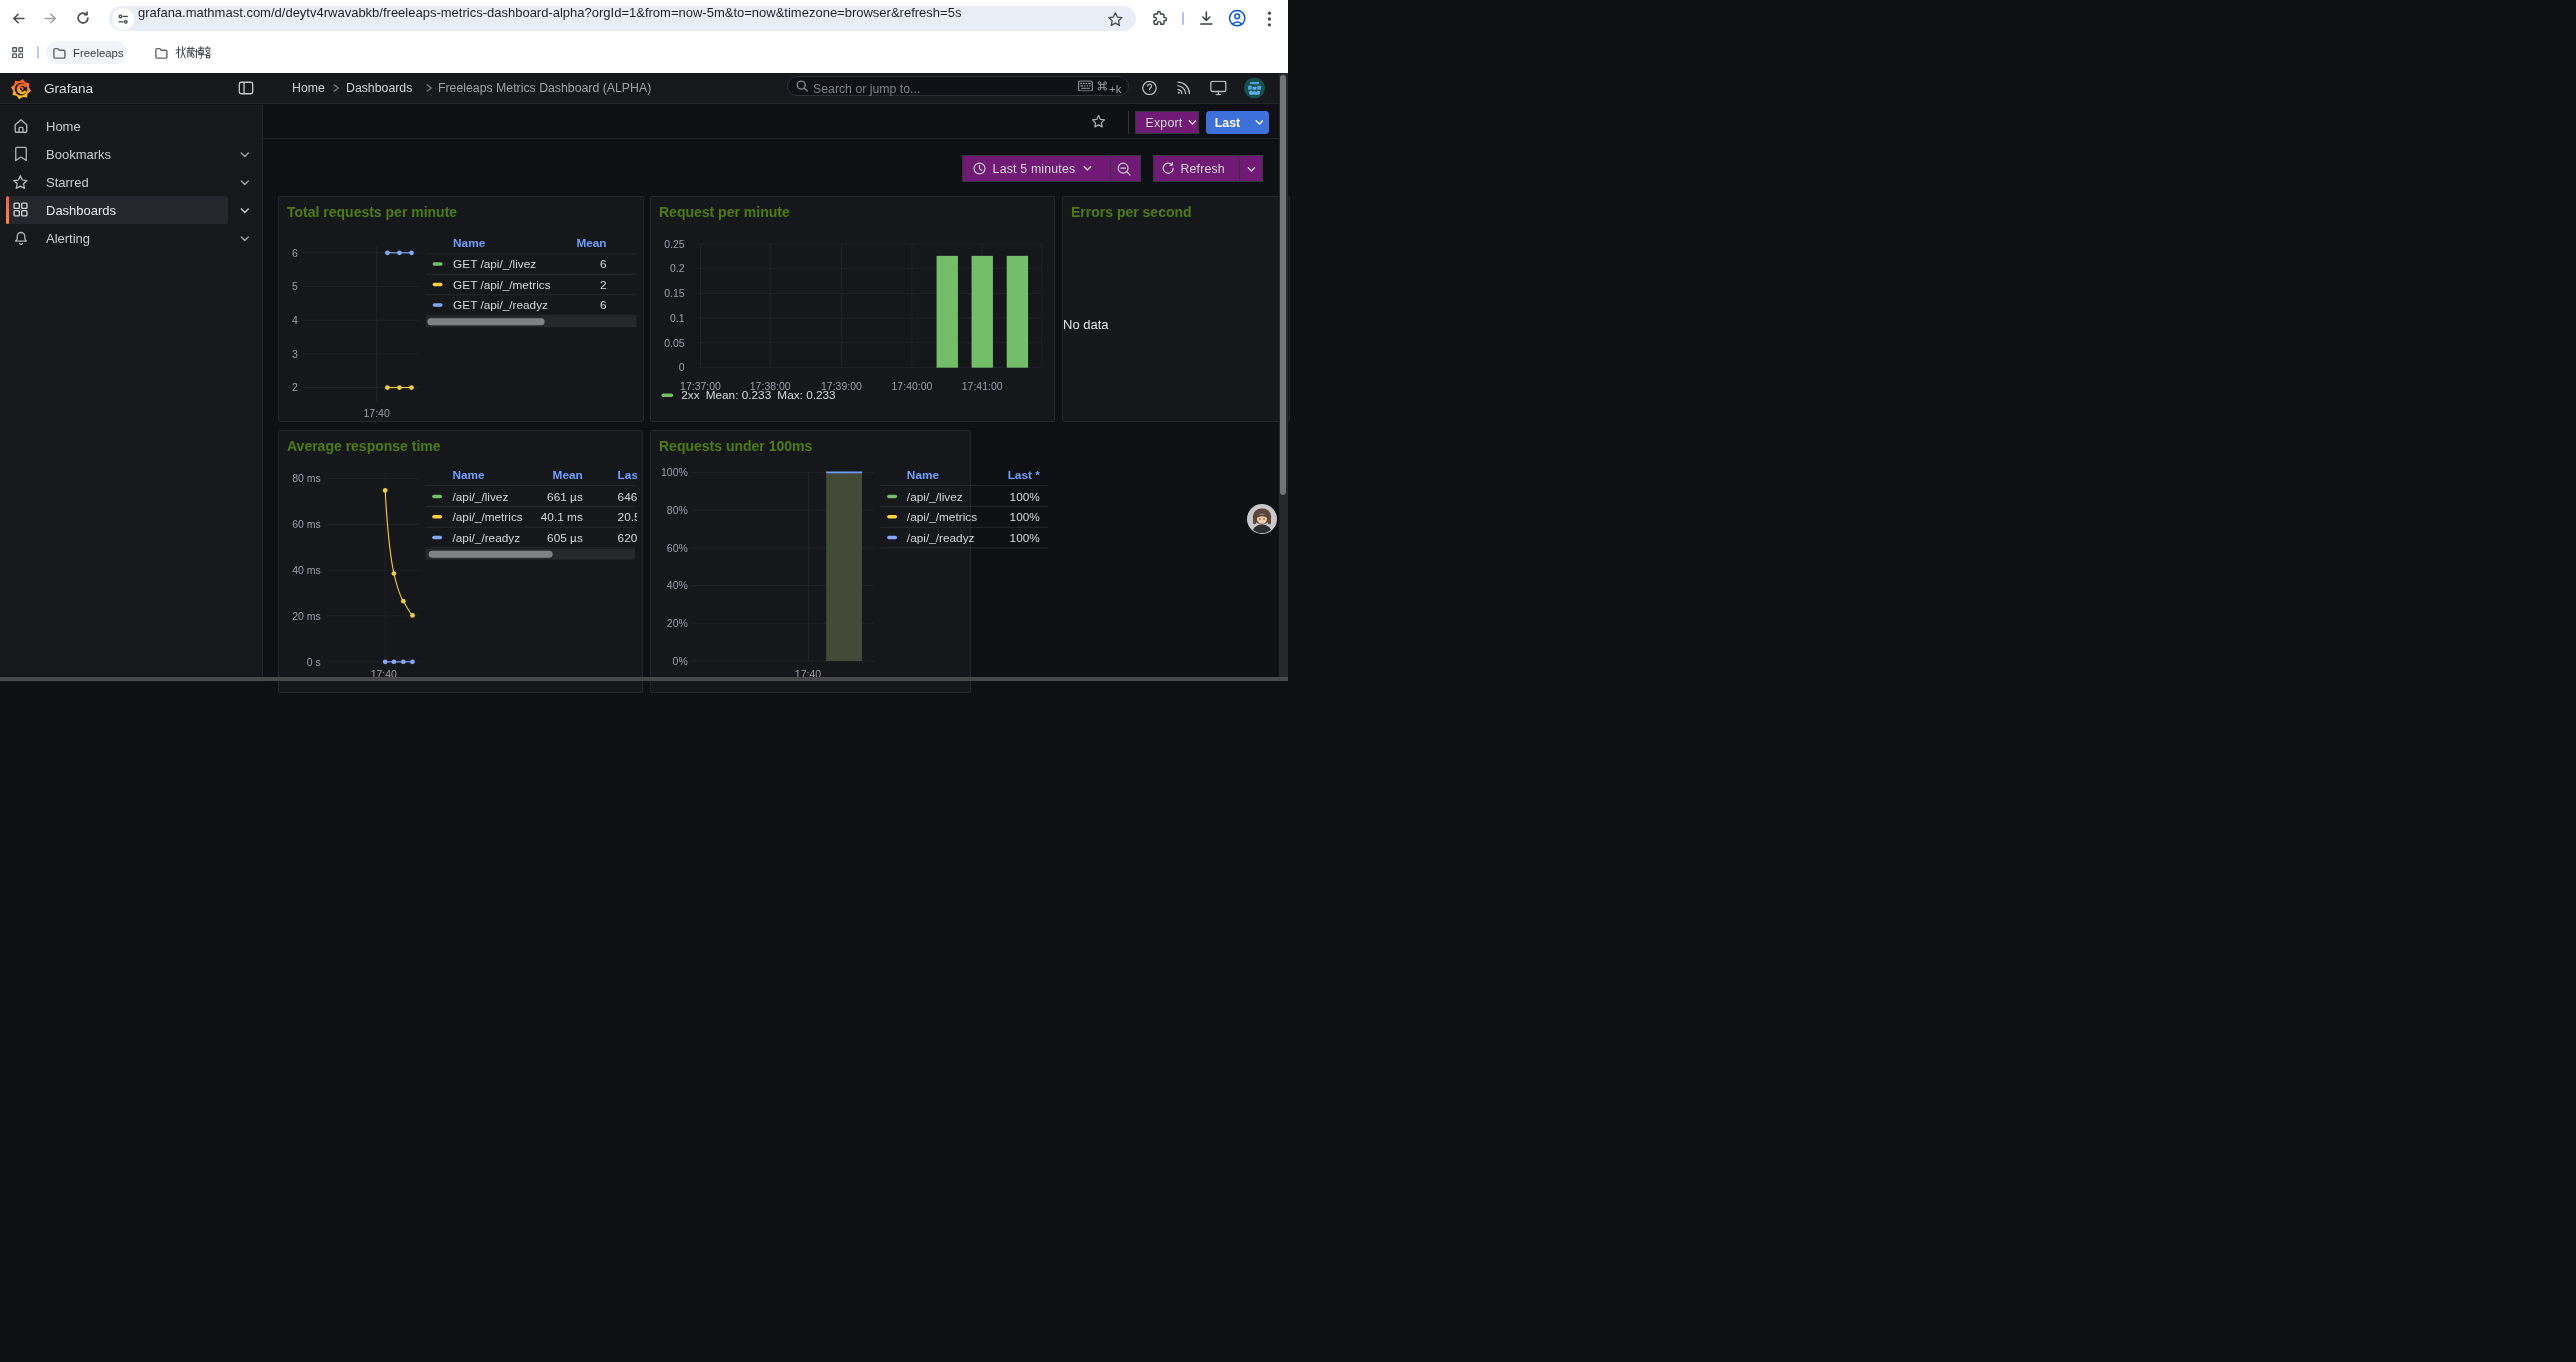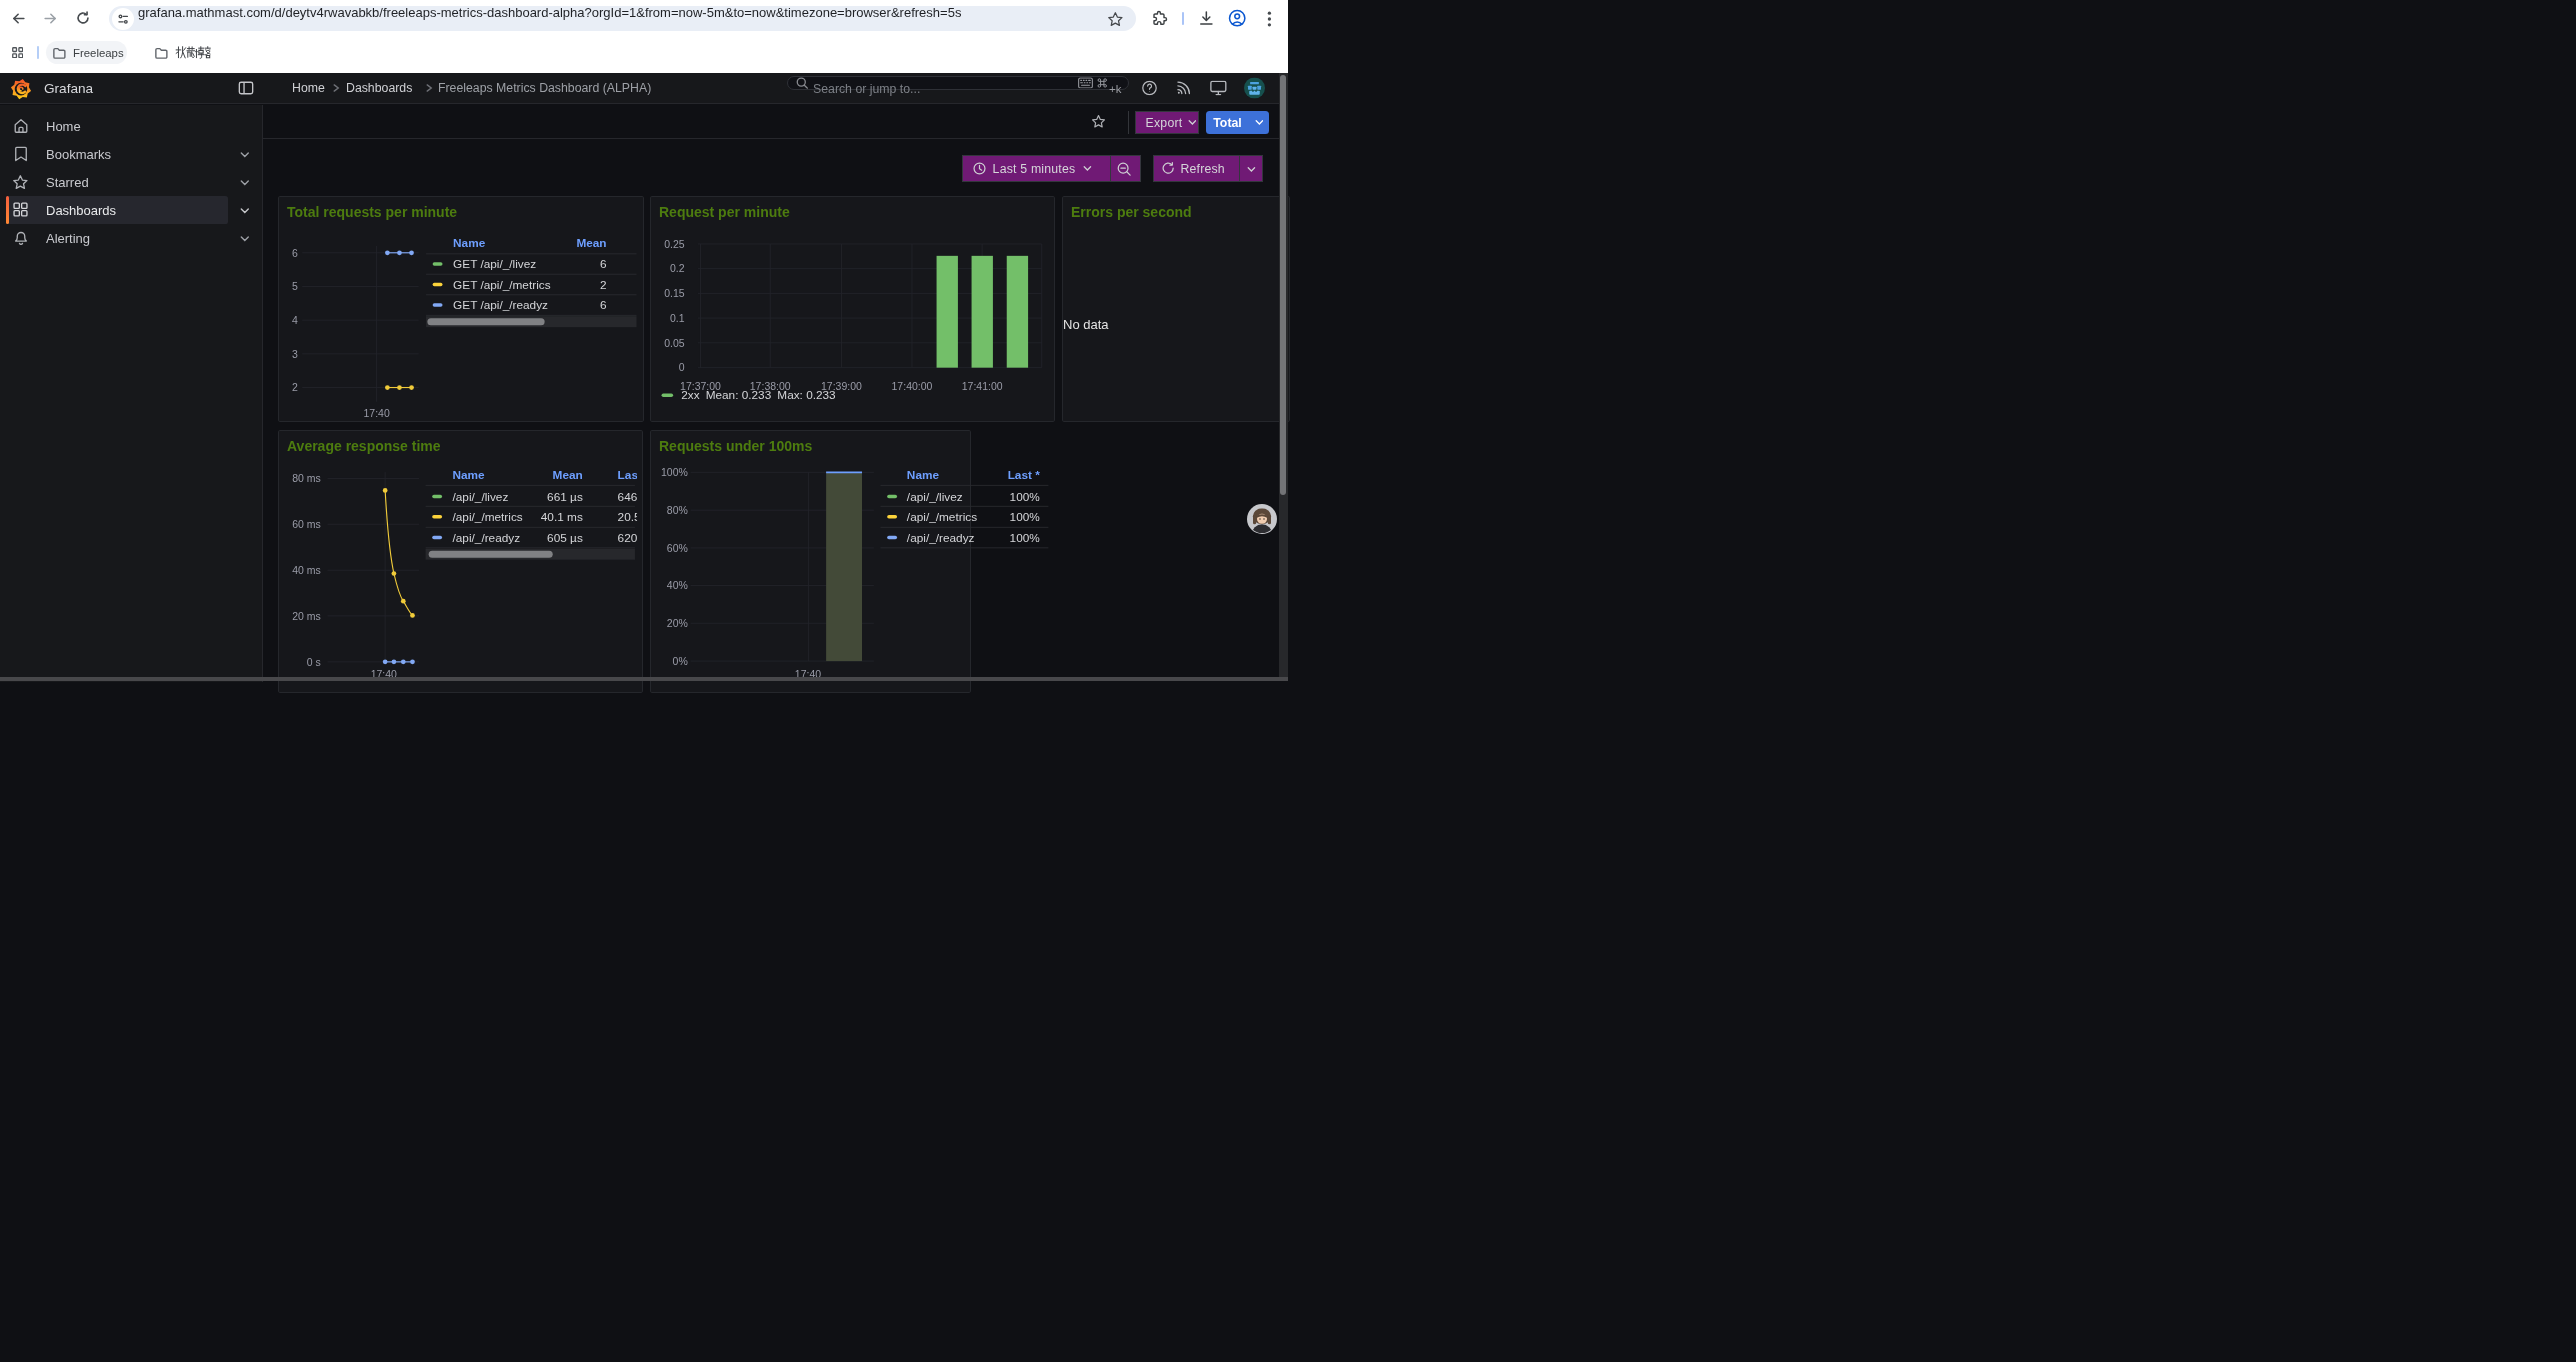--- a/index.html
+++ b/index.html
@@ -145,21 +145,21 @@
     <div class="crumb" style="left:292px">Home</div>
     <svg class="hicon" style="left:332px" width="8" height="8" viewBox="0 0 9 9" fill="none" stroke="#6f7177" stroke-width="1.6" stroke-linecap="round">
         <path d="M2.5 1 L7 4.5 L2.5 8"></path>
       </svg>
     <div class="crumb" style="left:346px">Dashboards</div>
     <svg class="hicon" style="left:425px" width="8" height="8" viewBox="0 0 9 9" fill="none" stroke="#6f7177" stroke-width="1.6" stroke-linecap="round">
         <path d="M2.5 1 L7 4.5 L2.5 8"></path>
       </svg>
     <div class="crumb" style="left:438px;color:#9da0a6">Freeleaps Metrics Dashboard (ALPHA)</div>
 
-    <div class="abs" style="left:787px;top:2.6px;width:342px;height:14px;border:0.9px solid #2e3036;border-radius:11px;background:#101116">
+    <div class="abs" style="left:787px;top:2.6px;width:342px;height:20px;border:0.9px solid #2e3036;border-radius:11px;background:#101116">
       <svg class="hicon" style="left:8px" width="12.3" height="12.3" viewBox="0 0 14 14" fill="none" stroke="#86888e" stroke-width="1.5" stroke-linecap="round">
         <circle cx="6" cy="6" r="4.6"></circle>
           <path d="M9.5 9.5 L13 13"></path>
       </svg>
       <div class="abs" style="left:25px;top:0;height:24px;line-height:24px;font-size:12.3px;color:#7d8087">Search or jump to...</div>
       <svg class="hicon" style="left:290px" width="15" height="11.4" viewBox="0 0 17 13" fill="none" stroke="#9b9da3" stroke-width="1.2">
         <rect x="0.7" y="0.7" width="15.6" height="11.6" rx="1.8"></rect>
         <path d="M3 3.5h1 M6 3.5h1 M9 3.5h1 M12 3.5h2 M3 6.2h2 M7 6.2h1 M10 6.2h1 M13 6.2h1 M4 9h9" stroke-linecap="round"></path>
       </svg>
       <svg class="hicon" style="left:309px" width="10.5" height="10.5" viewBox="0 0 12 12" fill="none" stroke="#9b9da3" stroke-width="1.1">
@@ -263,21 +263,21 @@
     <path d="M12 2.5l2.9 6.2 6.6.8-4.9 4.6 1.3 6.6-5.9-3.3-5.9 3.3 1.3-6.6L2.5 9.5l6.6-.8z"></path>
   </svg>
   <div class="abs" style="left:1128px;top:38px;width:0.9px;height:23px;background:#33353a"></div>
   <div class="abs gbtn" style="left:1135px;top:38px;width:64px;height:23px">
     <span style="margin-left:9.6px">Export</span>
     <svg style="margin-left:5.3px" width="8.8" height="8.8" viewBox="0 0 11 11" fill="none" stroke="#cfd0d4" stroke-width="1.6" stroke-linecap="round">
         <path d="M1.5 3.5 L5.5 7.5 L9.5 3.5"></path>
       </svg>
   </div>
   <div class="abs bbtn" style="left:1206px;top:38px;width:43px;height:23px;border-radius:3.5px 0 0 3.5px">
-    <span style="margin:0 auto;font-weight:bold">Total</span>
+    <span style="margin:0 auto;font-weight:bold">Last</span>
   </div>
   <div class="abs bbtn" style="left:1249px;top:38px;width:20px;height:23px;border-radius:0 3.5px 3.5px 0">
     <svg style="margin:0 auto" width="8.8" height="8.8" viewBox="0 0 11 11" fill="none" stroke="#ffffff" stroke-width="1.6" stroke-linecap="round">
         <path d="M1.5 3.5 L5.5 7.5 L9.5 3.5"></path>
       </svg>
   </div>
 
   <div class="abs gbtn" style="left:962px;top:82px;width:179px;height:27px">
     <svg style="margin-left:9.6px" width="13" height="13" viewBox="0 0 15 15" fill="none" stroke="#cfd0d4" stroke-width="1.4" stroke-linecap="round">
       <circle cx="7.5" cy="7.5" r="6.3"></circle>

